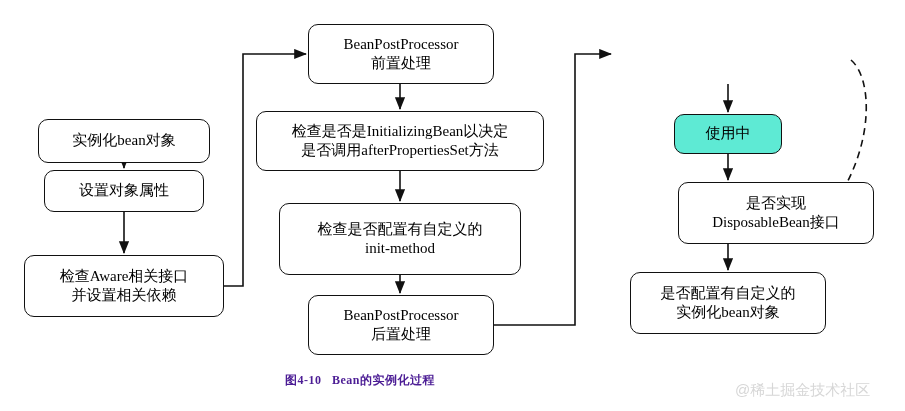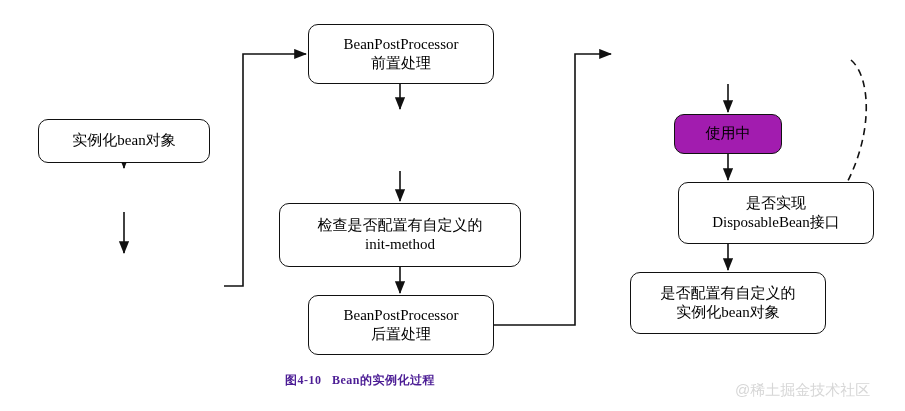--- a/index.html
+++ b/index.html
@@ -24,21 +24,21 @@
     display: flex;
     align-items: center;
     justify-content: center;
     text-align: center;
     line-height: 1.28;
     color: #000000;
     font-size: 15px;
     padding: 10px 6px;
   }
   .node.shaded {
-    background: #a21caf;
+    background: #5eead4;
   }
   .node .txt {
     display: block;
     white-space: pre-line;
   }
   .caption {
     position: absolute;
     color: #4c1d95;
     font-size: 12px;
     letter-spacing: 0.5px;
@@ -88,29 +88,40 @@
     <path d="M728,154 L728,180" stroke="#111111" stroke-width="1.6" fill="none" marker-end="url(#arrow)"></path>
     <path d="M728,244 L728,270" stroke="#111111" stroke-width="1.6" fill="none" marker-end="url(#arrow)"></path>
 
     <path d="M851,60 C872,78 874,140 840,195" stroke="#111111" stroke-width="1.6" fill="none" stroke-dasharray="7,5" marker-end="url(#arrow)"></path>
   </svg>
 
   <div class="node" style="left:38px; top:91px; width:172px; height:44px;margin-top:28px;">
     <span class="txt">实例化bean对象</span>
   </div>
 
+  <div class="node" style="left:44px; top:170px; width:160px; height:42px;">
+    <span class="txt">设置对象属性</span>
+  </div>
 
+  <div class="node" style="left:24px; top:255px; width:200px; height:62px;">
+    <span class="txt">检查Aware相关接口
+并设置相关依赖</span>
+  </div>
 
   <div class="node" style="left:308px; top:24px; width:186px; height:60px;">
     <span class="txt">BeanPostProcessor
 前置处理</span>
   </div>
 
+  <div class="node" style="left:256px; top:111px; width:288px; height:60px;">
+    <span class="txt">检查是否是InitializingBean以决定
+是否调用afterPropertiesSet方法</span>
+  </div>
 
-  <div class="node" style="left:279px; top:203px; width:242px; height:64px;">
+  <div class="node" style="left:279px; top:203px; width:242px; height:72px;">
     <span class="txt">检查是否配置有自定义的
 init-method</span>
   </div>
 
   <div class="node" style="left:308px; top:295px; width:186px; height:60px;">
     <span class="txt">BeanPostProcessor
 后置处理</span>
   </div>
 
 

